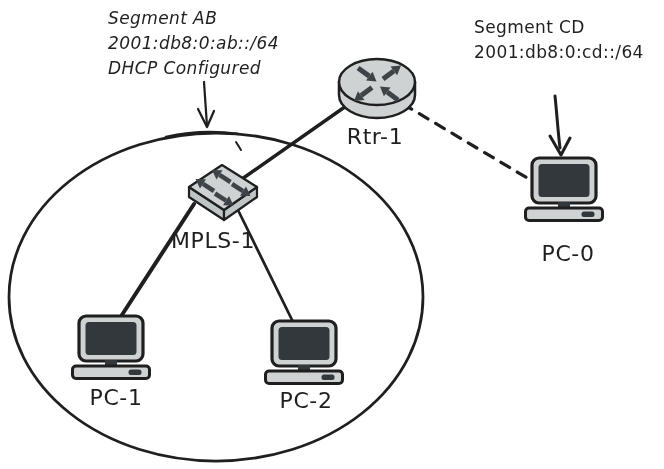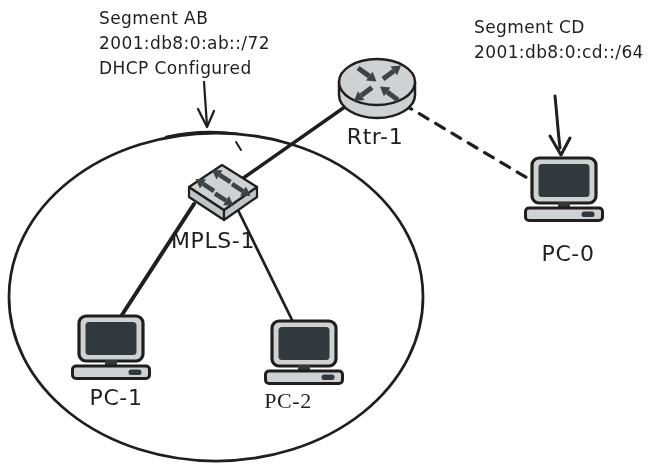--- a/index.html
+++ b/index.html
@@ -43,26 +43,26 @@
     white-space: nowrap;
   }
   .anno {
     position: absolute;
     color: var(--ink);
     font-size: 17px;
     line-height: 25px;
     letter-spacing: 0.4px;
     white-space: nowrap;
   }
-  .anno-ab { left: 99px; top: 6px; }
+  .anno-ab { left: 108px; top: 6px; font-style: italic; }
   .anno-cd { left: 474px; top: 15px; }
   .lbl-rtr1  { left: 375px; top: 124px; }
   .lbl-mpls1 { left: 213px; top: 228px; }
   .lbl-pc1   { left: 116px; top: 385px; text-align: right; }
-  .lbl-pc2   { left: 288px; top: 388px; font-family: Liberation Serif, serif; }
+  .lbl-pc2   { left: 306px; top: 388px; }
   .lbl-pc0   { left: 568px; top: 241px; }
 </style>
 </head>
 <body>
 
 <div class="canvas">
 
   <svg class="layer" viewBox="0 0 664 469">
     <defs>
       <g id="pc-icon">
@@ -124,21 +124,21 @@
       </g>
     </g>
 
     <use href="#pc-icon" x="72" y="316"></use>
     <use href="#pc-icon" x="265" y="321"></use>
     <use href="#pc-icon" x="525" y="158"></use>
   </svg>
 
   <div class="anno anno-ab">
     <div>Segment AB</div>
-    <div>2001:db8:0:ab::/72</div>
+    <div>2001:db8:0:ab::/64</div>
     <div>DHCP Configured</div>
   </div>
 
   <div class="anno anno-cd">
     <div>Segment CD</div>
     <div>2001:db8:0:cd::/64</div>
   </div>
 
   <div class="lbl lbl-rtr1">Rtr-1</div>
   <div class="lbl lbl-mpls1">MPLS-1</div>

